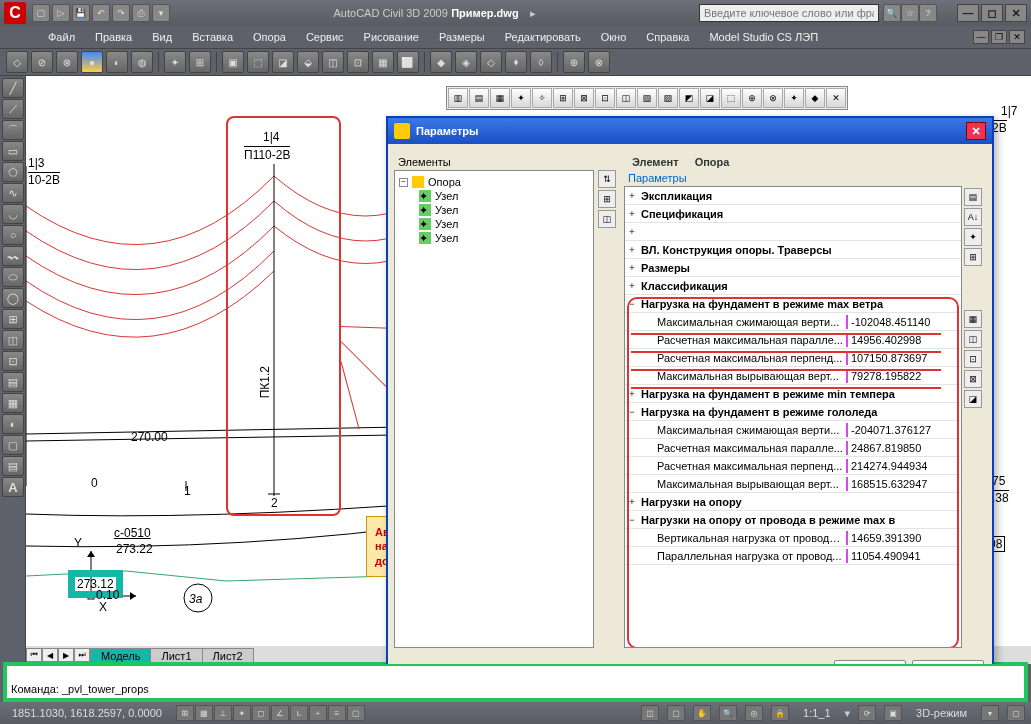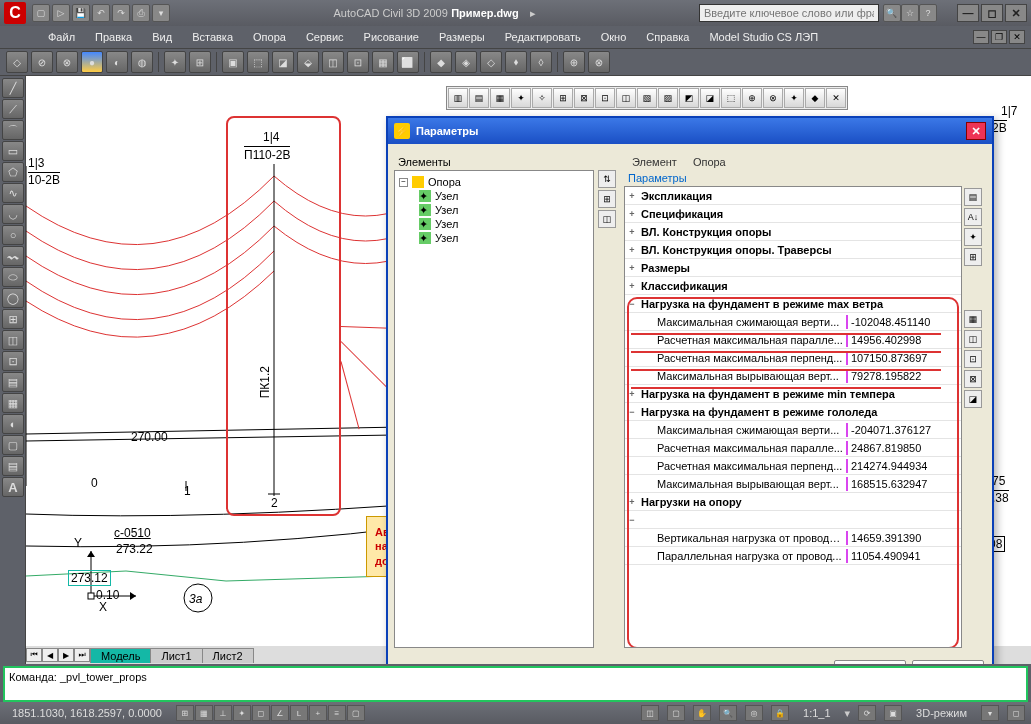--- a/index.html
+++ b/index.html
@@ -39,40 +39,40 @@
 .tree-panel{width:200px;border:1px solid #888;background:#fff;padding:4px;overflow:auto}
 .tree-node{display:flex;align-items:center;gap:4px;padding:1px 0}
 .tree-exp{width:9px;height:9px;border:1px solid #888;display:flex;align-items:center;justify-content:center;font-size:8px;line-height:1}
 .tree-icon{width:12px;height:12px;background:#fc0;display:inline-block}
 .tree-icon.green{background:#6c6}
 .tree-children{padding-left:20px}
 .mid-tools{width:22px;display:flex;flex-direction:column;gap:2px;padding-top:16px}
 .mid-btn{width:18px;height:18px;border:1px solid #999;background:#eee;font-size:9px;display:flex;align-items:center;justify-content:center}
 .props-panel{flex:1;display:flex;flex-direction:column;min-width:0}
 .props-tabs{display:flex;gap:16px;padding:2px 8px}
-.props-tab{font-weight:normal;color:#333;cursor:pointer}
+.props-tab{font-weight:bold;color:#333;cursor:pointer}
 .props-header{color:#06c;padding:2px 4px;font-size:11px}
 .props-grid{flex:1;border:1px solid #888;background:#fff;overflow-y:auto;overflow-x:hidden;position:relative}
 .prop-row{display:flex;border-bottom:1px solid #e4e4e4;min-height:18px;align-items:center}
 .prop-row.group{font-weight:bold;background:#fff}
 .prop-exp{width:14px;text-align:center;color:#666;font-size:9px;flex-shrink:0}
 .prop-label{flex:1;padding:1px 2px;overflow:hidden;text-overflow:ellipsis;white-space:nowrap}
 .prop-val{width:115px;padding:1px 3px;border-left:2px solid #d946ef;white-space:nowrap;overflow:hidden}
 .prop-row.indent .prop-label{padding-left:18px}
 .right-tools{width:22px;display:flex;flex-direction:column;gap:2px;padding-top:2px}
 .dlg-footer{height:34px;display:flex;justify-content:flex-end;align-items:center;gap:6px;padding:0 8px}
 .dlg-btn{width:72px;height:22px;background:linear-gradient(#fefefe,#e0e0e0);border:1px solid #888;border-radius:2px}
 .red-annot{position:absolute;border:2px solid #d33;border-radius:10px;pointer-events:none}
 .red-underline{position:absolute;height:2px;background:#d33;pointer-events:none}
 .red-line{position:absolute;background:#d33;height:1px;transform-origin:left center;pointer-events:none}
 .tabs-row{position:absolute;bottom:0;left:0;right:0;height:18px;background:#ddd;display:flex;align-items:center;font-size:10px}
 .sheet-tab{padding:1px 10px;background:#14b8a6;border:1px solid #888;border-bottom:none;margin-right:-1px}
 .sheet-tab.inactive{background:#ccc}
 .nav-btn{width:16px;height:14px;border:1px solid #888;background:#eee;display:flex;align-items:center;justify-content:center;font-size:8px}
-.cmd-area{position:absolute;bottom:22px;left:3px;right:3px;height:36px;background:#fff;border:2px solid #22c55e;padding:2px 4px;font-family:Consolas,monospace;font-size:12px}
+.cmd-area{position:absolute;bottom:22px;left:3px;right:3px;height:36px;background:#fff;border:4px solid #22c55e;padding:16px 4px;font-family:Consolas,monospace;font-size:12px}
 .statusbar{position:absolute;bottom:0;left:0;right:0;height:22px;background:linear-gradient(#6c6f77,#595b62);display:flex;align-items:center;color:#ddd;padding:0 6px;gap:8px;font-size:11px}
 .status-seg{padding:0 6px}
 .status-btns{display:flex;gap:1px}
 .st-btn{width:18px;height:16px;background:#777;border:1px solid #555;display:flex;align-items:center;justify-content:center;font-size:8px}
 svg{position:absolute;top:0;left:0}
 </style>
 </head>
 <body>
 
 <div class="titlebar">
@@ -220,21 +220,21 @@
     <div class="label-text" style="top:70px;left:218px;border-top:1px solid #000;padding-top:1px">П110-2В</div>
     <div class="label-text" style="top:80px;left:2px">1|3</div>
     <div class="label-text" style="top:96px;left:2px;border-top:1px solid #000">10-2B</div>
     <div class="label-text vert-text" style="top:290px;left:232px">ПК1.2</div>
     <div class="label-text" style="top:354px;left:105px">270.00</div>
     <div class="label-text" style="top:420px;left:245px">2</div>
     <div class="label-text" style="top:408px;left:158px">1</div>
     <div class="label-text" style="top:400px;left:65px">0</div>
     <div class="label-text" style="top:450px;left:88px;text-decoration:underline">c-0510</div>
     <div class="label-text" style="top:466px;left:90px">273.22</div>
-    <div class="label-text" style="top:494px;left:42px;border:1px solid #14b8a6;padding:0 2px">273.12</div>
+    <div class="label-text" style="top:494px;left:42px;border:7px solid #14b8a6;padding:0 2px">273.12</div>
     <div class="label-text" style="top:512px;left:70px">0.10</div>
     <div class="label-text" style="top:516px;left:163px;font-style:italic">3а</div>
     <div class="label-text" style="top:524px;left:73px">X</div>
     <div class="label-text" style="top:460px;left:48px">Y</div>
 
     <div class="label-text" style="top:28px;left:975px">1|7</div>
     <div class="label-text" style="top:44px;left:940px;border-top:1px solid #000">П10-2В</div>
     <div class="label-text" style="top:398px;left:952px">-0.75</div>
     <div class="label-text" style="top:414px;left:946px;border-top:1px solid #000">280.38</div>
     <div class="label-text" style="top:460px;left:960px;border:1px solid #000;padding:0 2px">08</div>
@@ -327,21 +327,20 @@
               <div class="prop-row group">
                     <span class="prop-exp">+</span>
                     <span class="prop-label">Экспликация</span>
                   </div>
                   <div class="prop-row group">
                     <span class="prop-exp">+</span>
                     <span class="prop-label">Спецификация</span>
                   </div>
                   <div class="prop-row group">
                     <span class="prop-exp">+</span>
-                    <span class="prop-label">ВЛ. Конструкция опоры</span>
                   </div>
                   <div class="prop-row group">
                     <span class="prop-exp">+</span>
                     <span class="prop-label">ВЛ. Конструкция опоры. Траверсы</span>
                   </div>
                   <div class="prop-row group">
                     <span class="prop-exp">+</span>
                     <span class="prop-label">Размеры</span>
                   </div>
                   <div class="prop-row group">
@@ -399,20 +398,21 @@
                     <span class="prop-exp"></span>
                     <span class="prop-label">Максимальная вырывающая верт...</span>
                     <span class="prop-val">168515.632947</span>
                   </div>
                   <div class="prop-row group">
                     <span class="prop-exp">+</span>
                     <span class="prop-label">Нагрузки на опору</span>
                   </div>
                   <div class="prop-row group">
                     <span class="prop-exp">−</span>
+                    <span class="prop-label">Нагрузки на опору от провода в режиме max в</span>
                   </div>
                   <div class="prop-row indent">
                     <span class="prop-exp"></span>
                     <span class="prop-label">Вертикальная нагрузка от провода...</span>
                     <span class="prop-val">14659.391390</span>
                   </div>
                   <div class="prop-row indent">
                     <span class="prop-exp"></span>
                     <span class="prop-label">Параллельная нагрузка от провод...</span>
                     <span class="prop-val">11054.490941</span>

